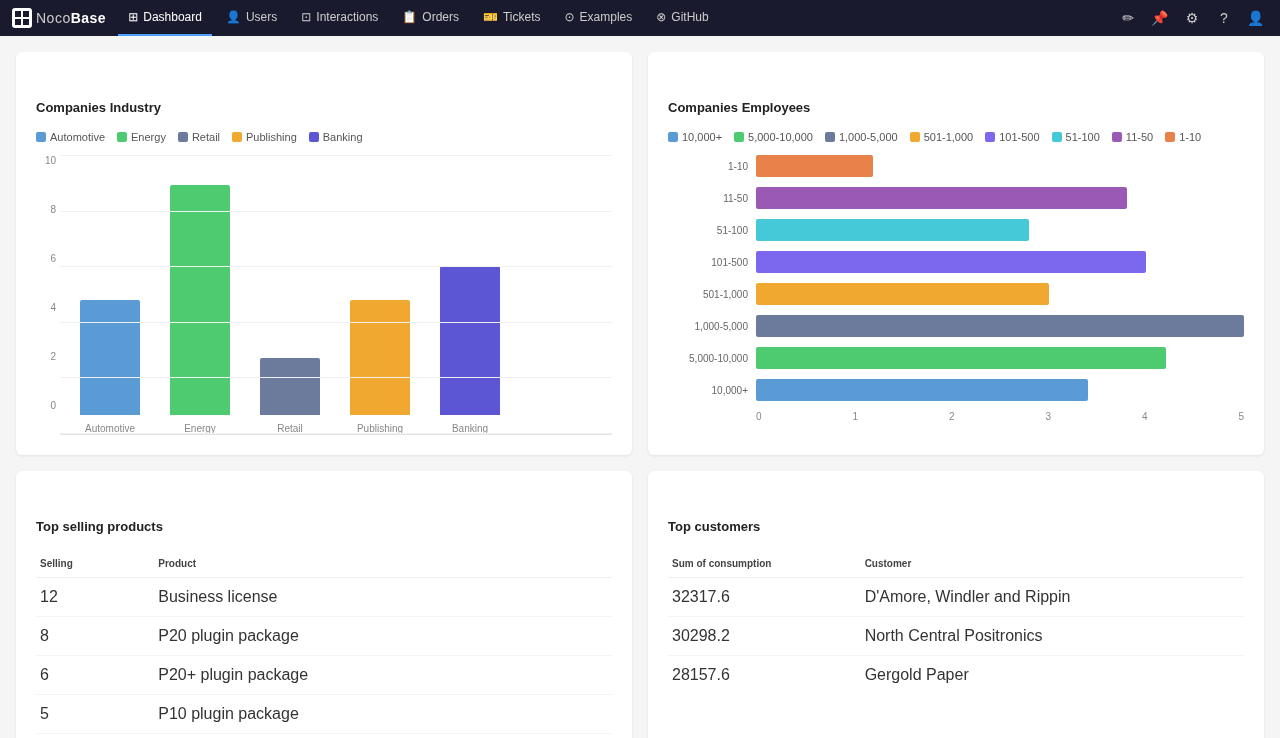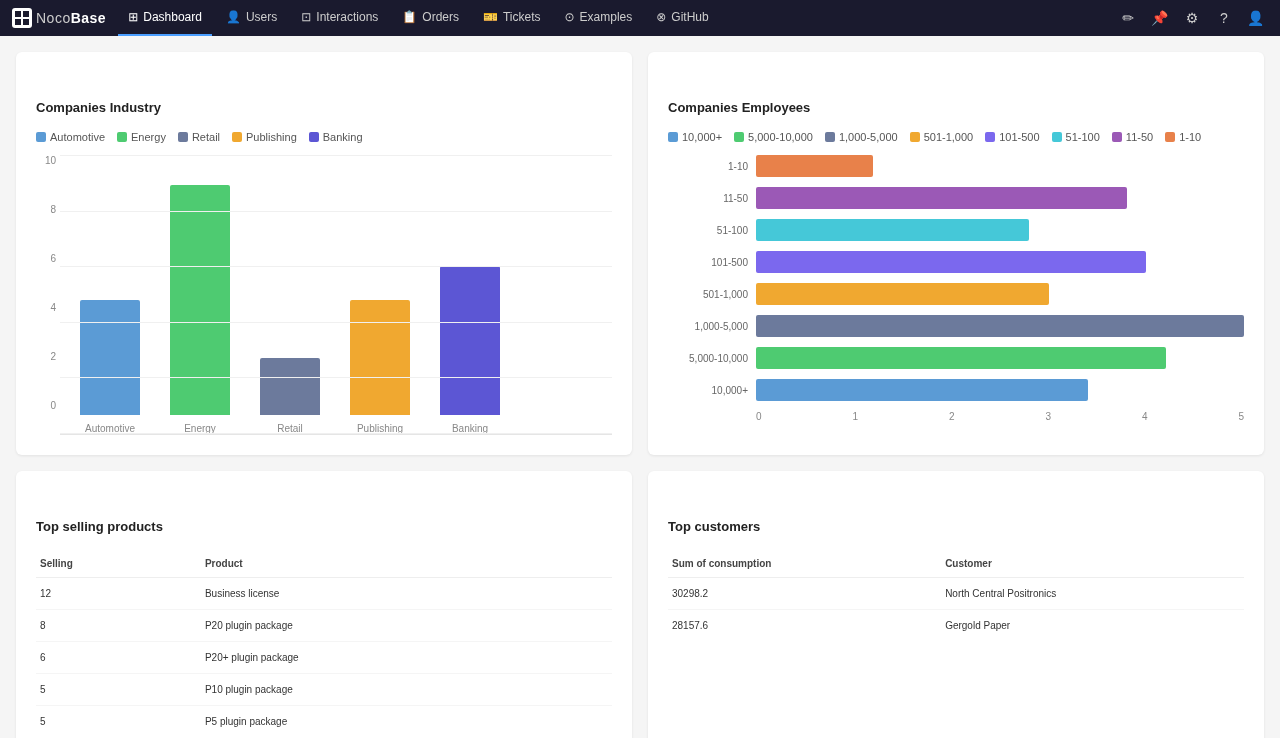--- a/index.html
+++ b/index.html
@@ -67,21 +67,21 @@
     .hchart-bar-bg { flex: 1; height: 22px; position: relative; }
     .hchart-bar { height: 100%; border-radius: 2px; }
     .hchart-xaxis { display: flex; justify-content: space-between; padding-left: 88px; font-size: 10px; color: #888; margin-top: 6px; }
 
     
     .tables-row { display: flex; gap: 16px; }
     .table-card { flex: 1; }
 
     table { width: 100%; border-collapse: collapse; }
     th { text-align: left; font-size: 10px; font-weight: 600; color: #444; padding: 8px 4px; border-bottom: 1px solid #eee; }
-    td { padding: 10px 4px; font-size: 10px; color: #333; border-bottom: 1px solid #f5f5f5; }
+    td { padding: 10px 4px; font-size: 16px; color: #333; border-bottom: 1px solid #f5f5f5; }
     tr:last-child td { border-bottom: none; }
   </style>
 </head>
 <body>
 
 <nav class="topnav">
   <div class="logo">
     <div class="logo-icon">
       <svg viewBox="0 0 14 14" fill="none" xmlns="http://www.w3.org/2000/svg">
         <rect width="6" height="6" fill="#1a1a2e"></rect>
@@ -343,20 +343,24 @@
       <div class="section-title">Top customers</div>
       <table>
         <thead>
           <tr>
             <th>Sum of consumption</th>
             <th>Customer</th>
           </tr>
         </thead>
         <tbody id="customers-tbody">
             <tr>
+              <td>32317.6</td>
+              <td>D'Amore, Windler and Rippin</td>
+            </tr>
+            <tr>
               <td>30298.2</td>
               <td>North Central Positronics</td>
             </tr>
             <tr>
               <td>28157.6</td>
               <td>Gergold Paper</td>
             </tr>
           </tbody>
       </table>
     </div>

